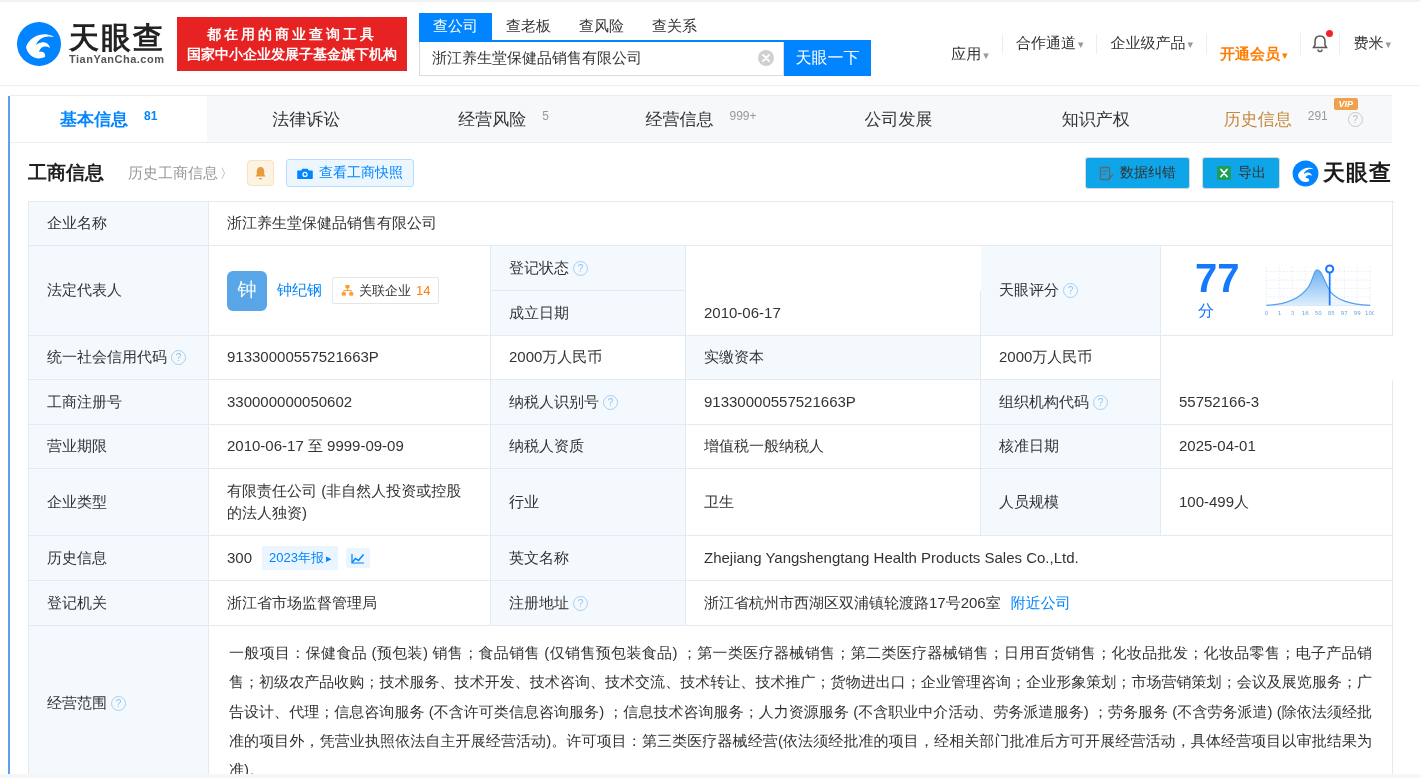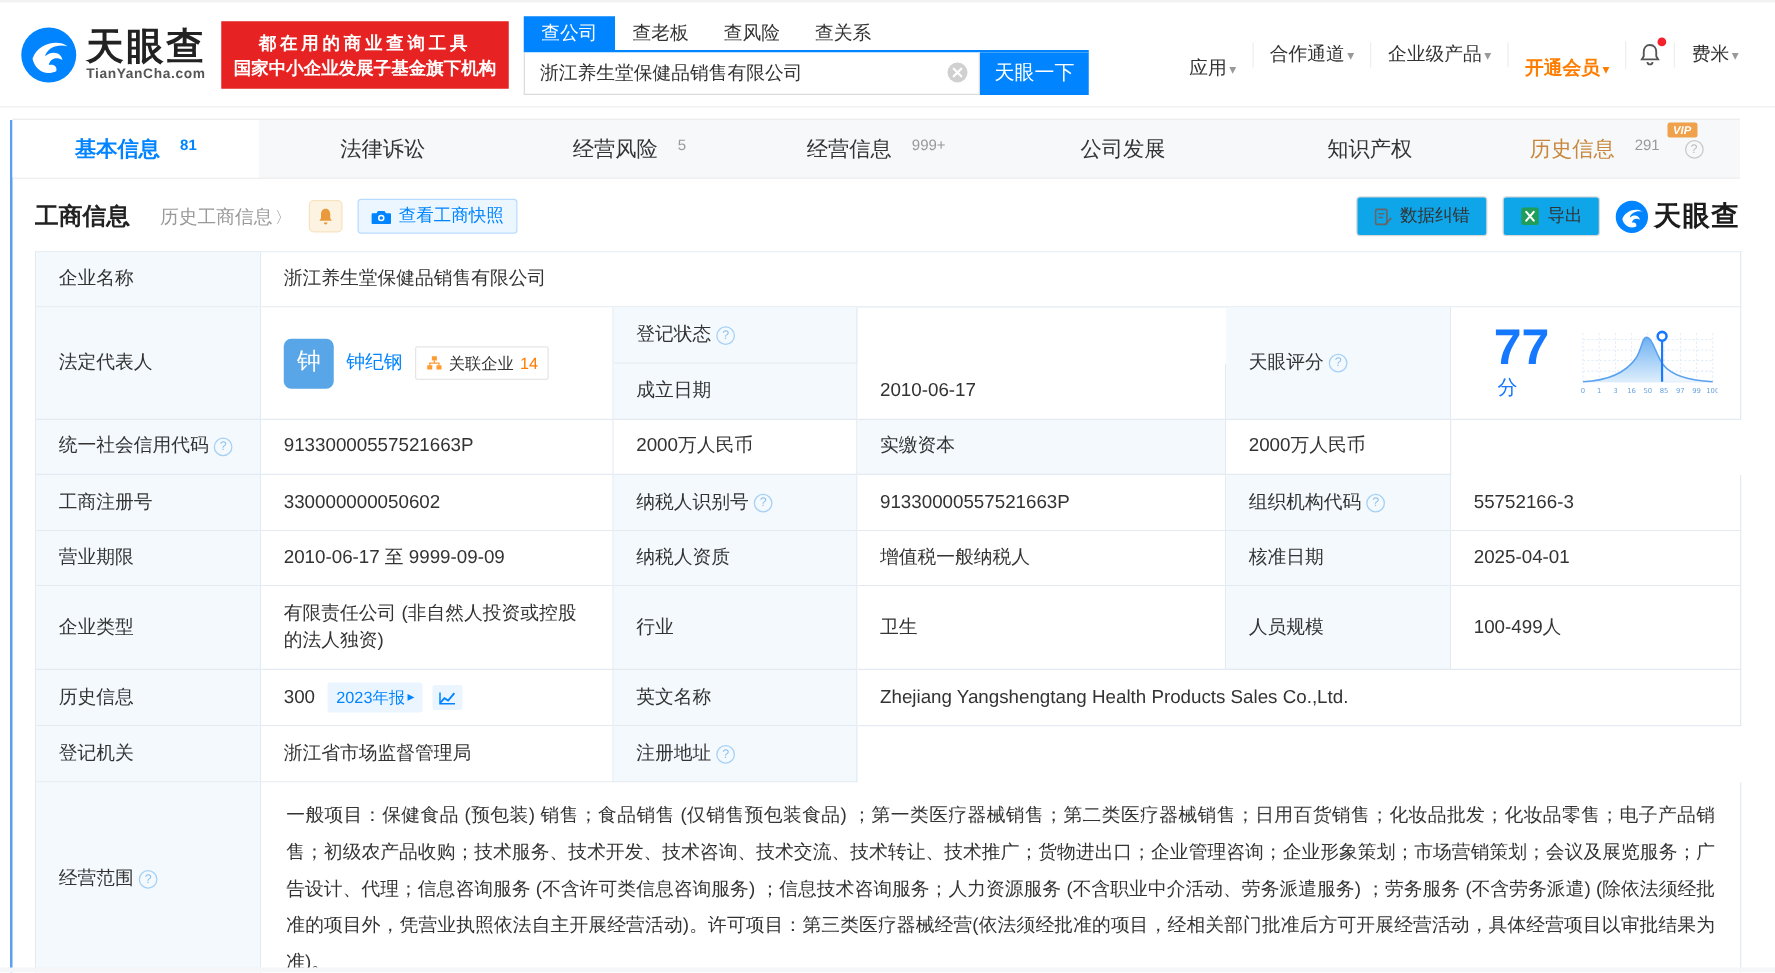--- a/index.html
+++ b/index.html
@@ -388,20 +388,24 @@
     </div>
     <div class="cell lbl" style="grid-row:8">英文名称</div>
     <div class="cell lbl" style="grid-row:9">登记机关</div>
 
     <div class="cell val" style="grid-row:8; grid-column:4/7">Zhejiang Yangshengtang Health Products Sales Co.,Ltd.</div>
     <div class="cell val" style="grid-row:9">浙江省市场监督管理局</div>
     <div class="cell lbl" style="grid-row:9">
       <span>注册地址</span>
         <span class="q blue"></span>
     </div>
+    <div class="cell val" style="grid-row:9; grid-column:4/7">
+      <span>浙江省杭州市西湖区双浦镇轮渡路17号206室</span>
+      <span class="link nearby">附近公司</span>
+    </div>
 
     <div class="cell lbl" style="grid-row:10">
       <span>经营范围</span>
         <span class="q blue"></span>
     </div>
     <div class="cell val scope-val" style="grid-row:10; grid-column:2/7">
       <span class="scope-txt">一般项目：保健食品 (预包装) 销售；食品销售 (仅销售预包装食品) ；第一类医疗器械销售；第二类医疗器械销售；日用百货销售；化妆品批发；化妆品零售；电子产品销售；初级农产品收购；技术服务、技术开发、技术咨询、技术交流、技术转让、技术推广；货物进出口；企业管理咨询；企业形象策划；市场营销策划；会议及展览服务；广告设计、代理；信息咨询服务 (不含许可类信息咨询服务) ；信息技术咨询服务；人力资源服务 (不含职业中介活动、劳务派遣服务) ；劳务服务 (不含劳务派遣) (除依法须经批准的项目外，凭营业执照依法自主开展经营活动)。许可项目：第三类医疗器械经营(依法须经批准的项目，经相关部门批准后方可开展经营活动，具体经营项目以审批结果为准)。</span>
     </div>
   </div>
 

